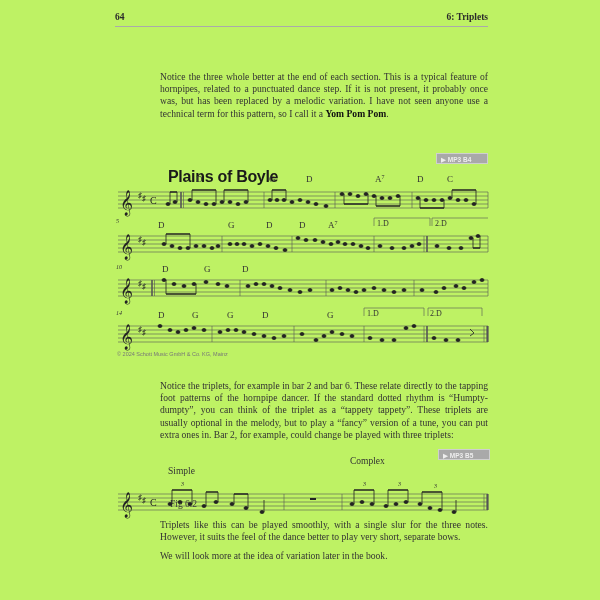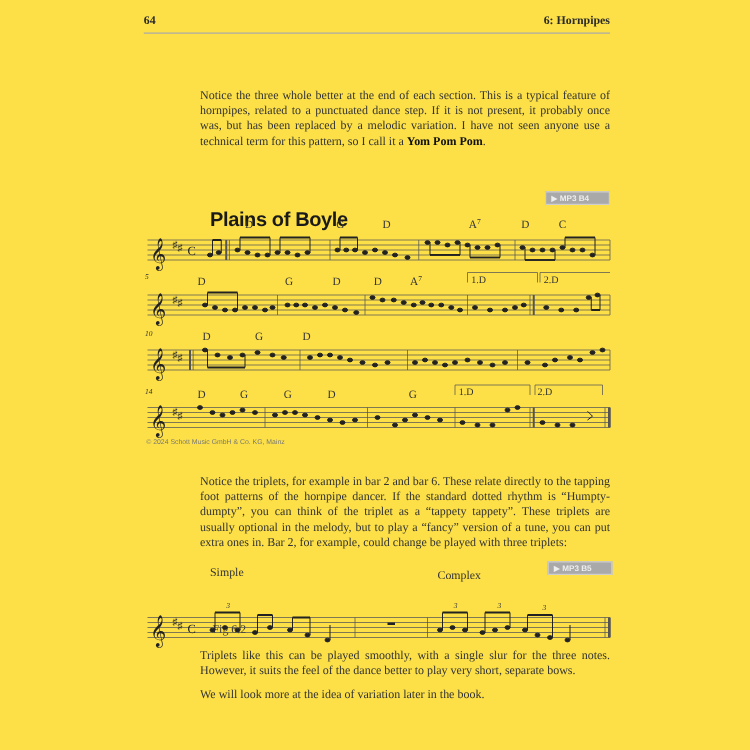--- a/index.html
+++ b/index.html
@@ -1,37 +1,37 @@
 <!DOCTYPE html>
 <html><head>
 <meta charset="utf-8">
 <style>
   html, body { margin: 0; padding: 0; background: #ffffff; }
   body { width: 600px; height: 600px; position: relative; overflow: hidden; font-family: "Liberation Serif", "DejaVu Serif", serif; color: #2a2a2a; }
-  .page { position: absolute; left: 0; top: 0; width: 600px; height: 600px; background: #fde047; text-decoration: underline; }
+  .page { position: absolute; left: 0; top: 0; width: 600px; height: 600px; background: #bef264; text-decoration: underline; }
   .hdr { position: absolute; left: 115px; top: 12px; width: 373px; height: 14px; border-bottom: 1px solid #aaa; font-size: 9.5px; font-weight: bold; }
   .hdr .pn { position: absolute; left: 0; top: 0; }
   .hdr .ch { position: absolute; right: 0; top: 0; }
   .para { position: absolute; left: 160px; width: 328px; font-size: 9.6px; line-height: 12.2px; text-align: justify; color: #333; }
   .para b { font-weight: bold; color: #111; }
   .tune-title { position: absolute; left: 168px; top: 168px; font-family: "Liberation Sans", "DejaVu Sans", sans-serif; font-weight: bold; font-size: 16px; letter-spacing: -0.3px; color: #1a1a1a; }
   .mp3 { position: absolute; width: 52px; height: 11px; background: #a9a9a9; border: 1px solid #cfcfcf; color: #eee; font-family: "Liberation Sans", "DejaVu Sans", sans-serif; font-size: 6.5px; font-weight: bold; line-height: 11px; padding-left: 4px; box-sizing: border-box; }
   .staff { position: absolute; }
   .copyright { position: absolute; left: 117px; top: 351px; font-family: "Liberation Sans", "DejaVu Sans", sans-serif; font-size: 5.5px; color: #777; }
   .fig-label { position: absolute; font-size: 9.5px; color: #333; }
   svg text { font-family: "Liberation Serif", "DejaVu Serif", serif; }
 </style>
 </head>
 <body>
 
 <div class="page">
 
   <div class="hdr">
     <span class="pn">64</span>
-    <span class="ch">6: Hornpipes</span>
+    <span class="ch">6: Triplets</span>
   </div>
 
 
   <div class="para" style="top:71px;"><span>Notice the three whole better at the end of each section. This is a typical feature of hornpipes, related to a punctuated dance step. If it is not present, it probably once was, but has been replaced by a melodic variation. I have not seen anyone use a technical term for this pattern, so I call it a </span><b>Yom Pom Pom</b><span>.</span></div>
 
 
   <div class="tune-title">Plains of Boyle</div>
   <div class="mp3" style="left:436px; top:153px;">▶ MP3  B4</div>
 
   <svg class="staff" style="left:112px; top:170px;" width="380" height="50">
@@ -313,21 +313,21 @@
         <line x1="362" y1="29" x2="358" y2="32"></line>
     </g>
   </svg>
 
   <div class="copyright">© 2024 Schott Music GmbH &amp; Co. KG, Mainz</div>
 
   <div class="para" style="top:380px;">Notice the triplets, for example in bar 2 and bar 6. These relate directly to the tapping foot patterns of the hornpipe dancer. If the standard dotted rhythm is “Humpty-dumpty”, you can think of the triplet as a “tappety tappety”. These triplets are usually optional in the melody, but to play a “fancy” version of a tune, you can put extra ones in. Bar 2, for example, could change be played with three triplets:</div>
 
   <div class="fig-label" style="left:170px; top:451px;margin-top:48px;">Fig 6.2</div>
   <div class="mp3" style="left:438px; top:449px;">▶ MP3  B5</div>
-  <div class="fig-label" style="left:168px; top:454px;">Simple</div>
+  <div class="fig-label" style="left:168px; top:466px;">Simple</div>
   <div class="fig-label" style="left:350px; top:456px;">Complex</div>
 
   <svg class="staff" style="left:112px; top:474px;" width="380" height="46">
     <g stroke="#555" stroke-width="0.6">
       <line x1="6" y1="20" x2="376" y2="20"></line>
         <line x1="6" y1="24" x2="376" y2="24"></line>
         <line x1="6" y1="28" x2="376" y2="28"></line>
         <line x1="6" y1="32" x2="376" y2="32"></line>
         <line x1="6" y1="36" x2="376" y2="36"></line>
       <line x1="172" y1="20" x2="172" y2="36"></line>

